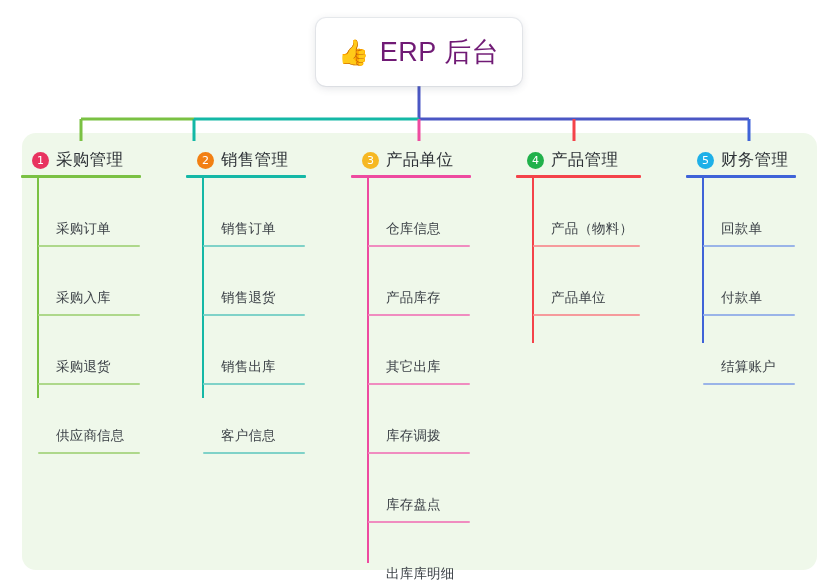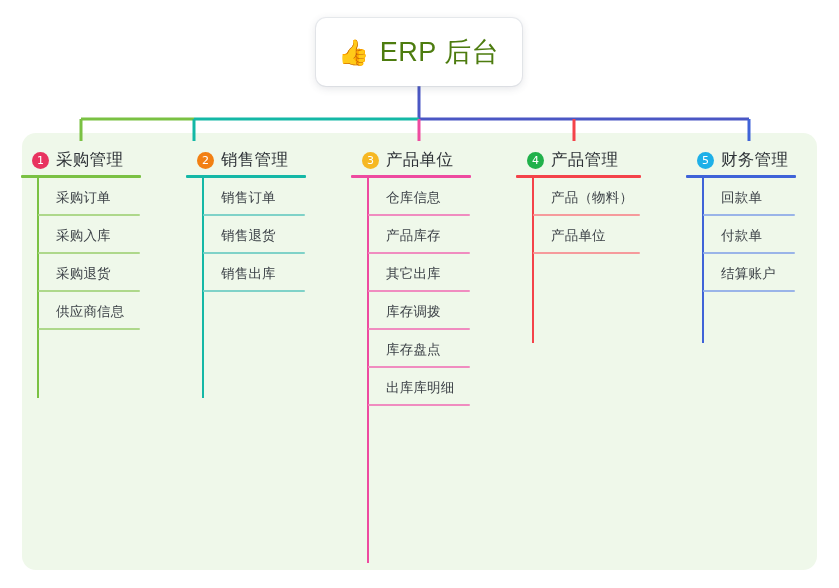--- a/index.html
+++ b/index.html
@@ -41,21 +41,21 @@
     box-sizing: border-box;
   }
   #root-card .emoji {
     font-size: 25px;
     line-height: 1;
     display: inline-block;
     filter: saturate(1.1);
   }
   #root-card .root-title {
     font-size: 27px;
-    color: #4d7c0f;
+    color: #701a75;
     letter-spacing: 0.5px;
     white-space: nowrap;
   }
 
   
   #connectors {
     position: absolute;
     left: 0;
     top: 0;
     width: 839px;
@@ -119,21 +119,21 @@
     box-sizing: border-box;
   }
   .trunk {
     position: absolute;
     left: 17px;
     top: 0;
     width: 2px;
   }
   .leaf {
     position: relative;
-    height: 38px;
+    height: 69px;
     box-sizing: border-box;
   }
   .leaf-label {
     position: absolute;
     left: 18px;
     bottom: 9px;
     font-size: 13.5px;
     color: #3a3f45;
     white-space: nowrap;
     letter-spacing: 0.2px;
@@ -215,20 +215,24 @@
             <div class="leaf-rule" style="background: rgb(127, 210, 200); width: 102px;"></div>
           </div>
           <div class="leaf">
             <span class="leaf-label">销售退货</span>
             <div class="leaf-rule" style="background: rgb(127, 210, 200); width: 102px;"></div>
           </div>
           <div class="leaf">
             <span class="leaf-label">销售出库</span>
             <div class="leaf-rule" style="background: rgb(127, 210, 200); width: 102px;"></div>
           </div>
+          <div class="leaf">
+            <span class="leaf-label">客户信息</span>
+            <div class="leaf-rule" style="background: rgb(127, 210, 200); width: 102px;"></div>
+          </div>
         </div>
       </div>
       <div class="column" style="left: 350px; top: 145px; width: 160px;">
         <div class="col-head">
           <span class="badge" style="background: rgb(246, 184, 35);">3</span>
           <span class="col-title">产品单位</span>
         </div>
         <div class="head-rule" style="background: rgb(238, 75, 160); width: 120px;"></div>
         <div class="leaves">
           <div class="trunk" style="background: rgb(238, 75, 160); height: 385px;"></div>

